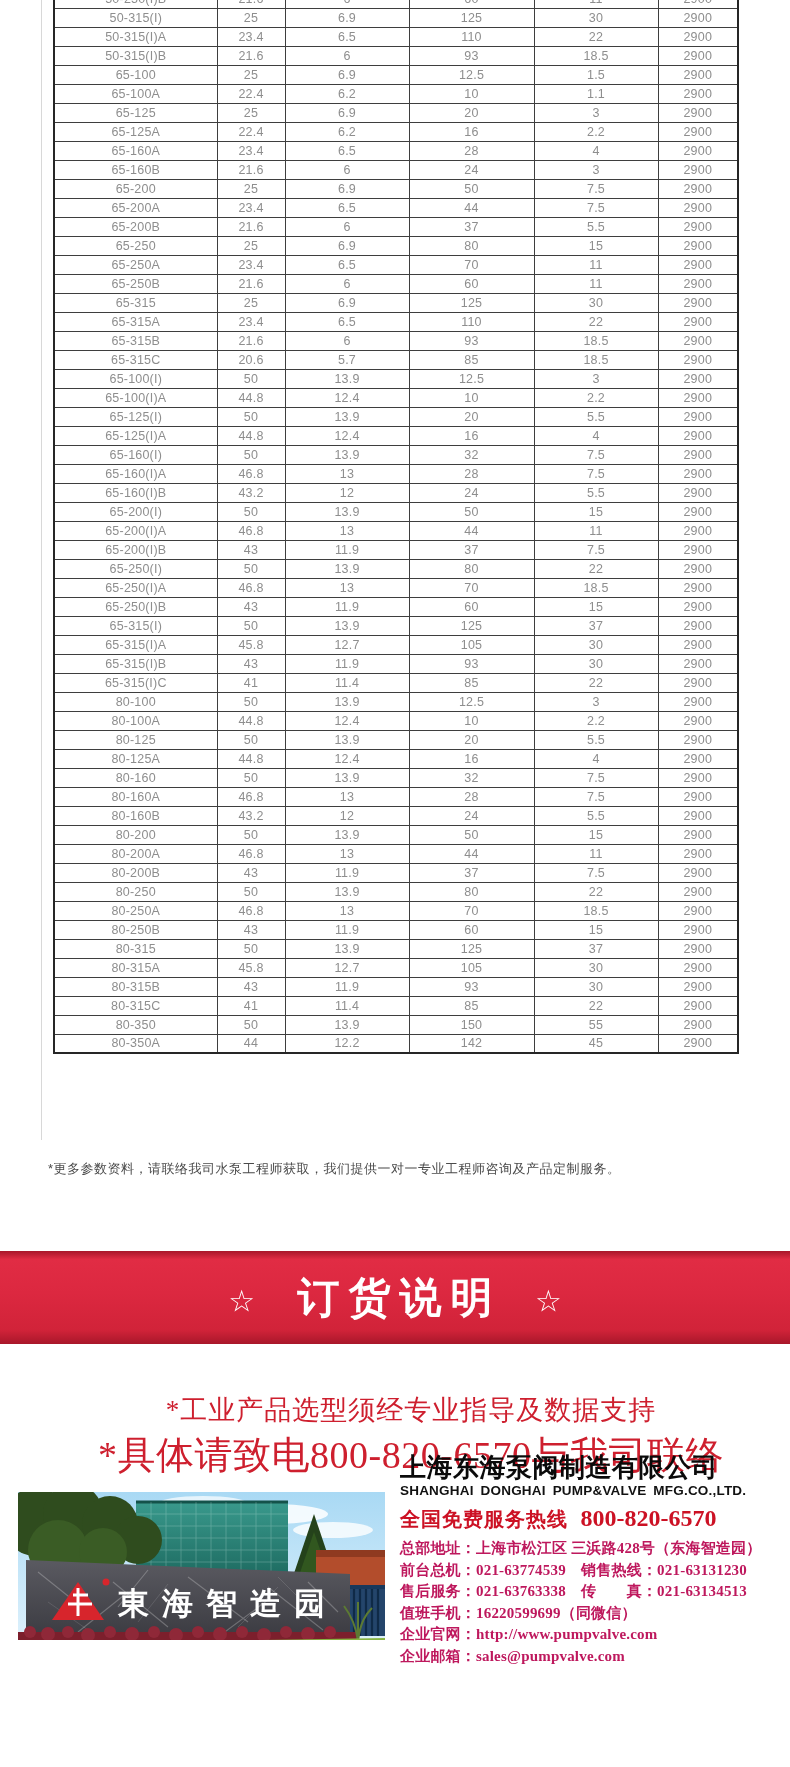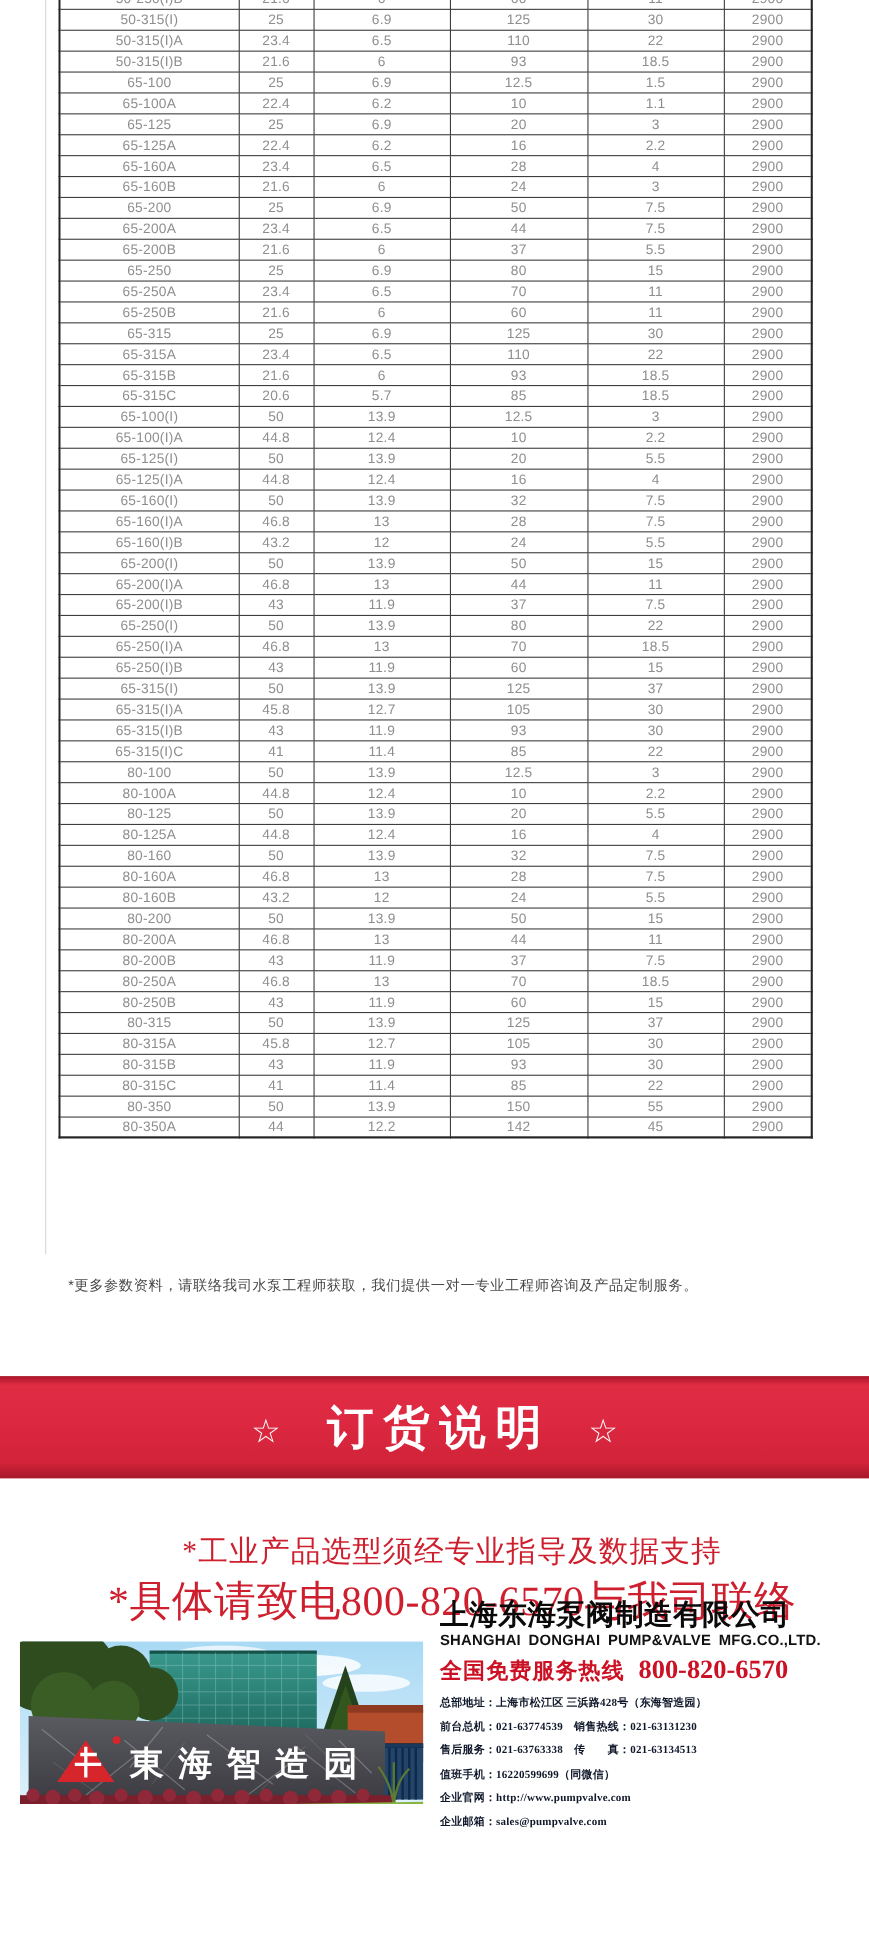--- a/index.html
+++ b/index.html
@@ -38,21 +38,21 @@
     vertical-align:middle;
     font-size:12.5px;
     color:#8e8e8e;
     letter-spacing:0.2px;
     white-space:nowrap;
     overflow:hidden;
   }
 
   
   .note {
-    position:absolute; left:62px; top:1160px; width:700px;
+    position:absolute; left:48px; top:1160px; width:700px;
     font-size:13px; color:#4a4a4a; letter-spacing:0.5px;
   }
 
   
   .banner {
     position:absolute; left:0; top:1251px; width:790px; height:93px;
     background:linear-gradient(180deg,#a8172a 0%, #e12c44 9%, #dc2840 45%, #d12339 85%, #a8172a 100%);
     display:flex; align-items:center; justify-content:center;
   }
   .banner-title {
@@ -91,21 +91,21 @@
     font-family:Liberation Sans, sans-serif;
     font-weight:bold; font-size:13.5px; color:#111;
     letter-spacing:0.2px; word-spacing:3px;
   }
   .hotline { margin-top:7px; color:#cc1124; font-weight:bold; line-height:26px; }
   .hotline-label { font-size:20px; letter-spacing:1px; }
   .hotline-number { font-size:24px; font-family:"Liberation Serif", serif; margin-left:8px; }
   .contact-list { margin-top:4px; list-style:none; }
   .contact-list li {
     font-family:"Liberation Serif", serif;
-    font-weight:bold; font-size:10px; color:#0f172a;
+    font-weight:bold; font-size:15px; color:#be185d;
     line-height:21.5px; letter-spacing:0.2px;
     white-space:nowrap;
   }
 </style>
 </head>
 <body>
 
 <div class="page">
 
   <div class="page-edge-line"></div>
@@ -488,20 +488,28 @@
             <td>44</td>
             <td>11</td>
             <td>2900</td>
           </tr>
           <tr>
             <td>80-200B</td>
             <td>43</td>
             <td>11.9</td>
             <td>37</td>
             <td>7.5</td>
+            <td>2900</td>
+          </tr>
+          <tr>
+            <td>80-250</td>
+            <td>50</td>
+            <td>13.9</td>
+            <td>80</td>
+            <td>22</td>
             <td>2900</td>
           </tr>
           <tr>
             <td>80-250A</td>
             <td>46.8</td>
             <td>13</td>
             <td>70</td>
             <td>18.5</td>
             <td>2900</td>
           </tr>

